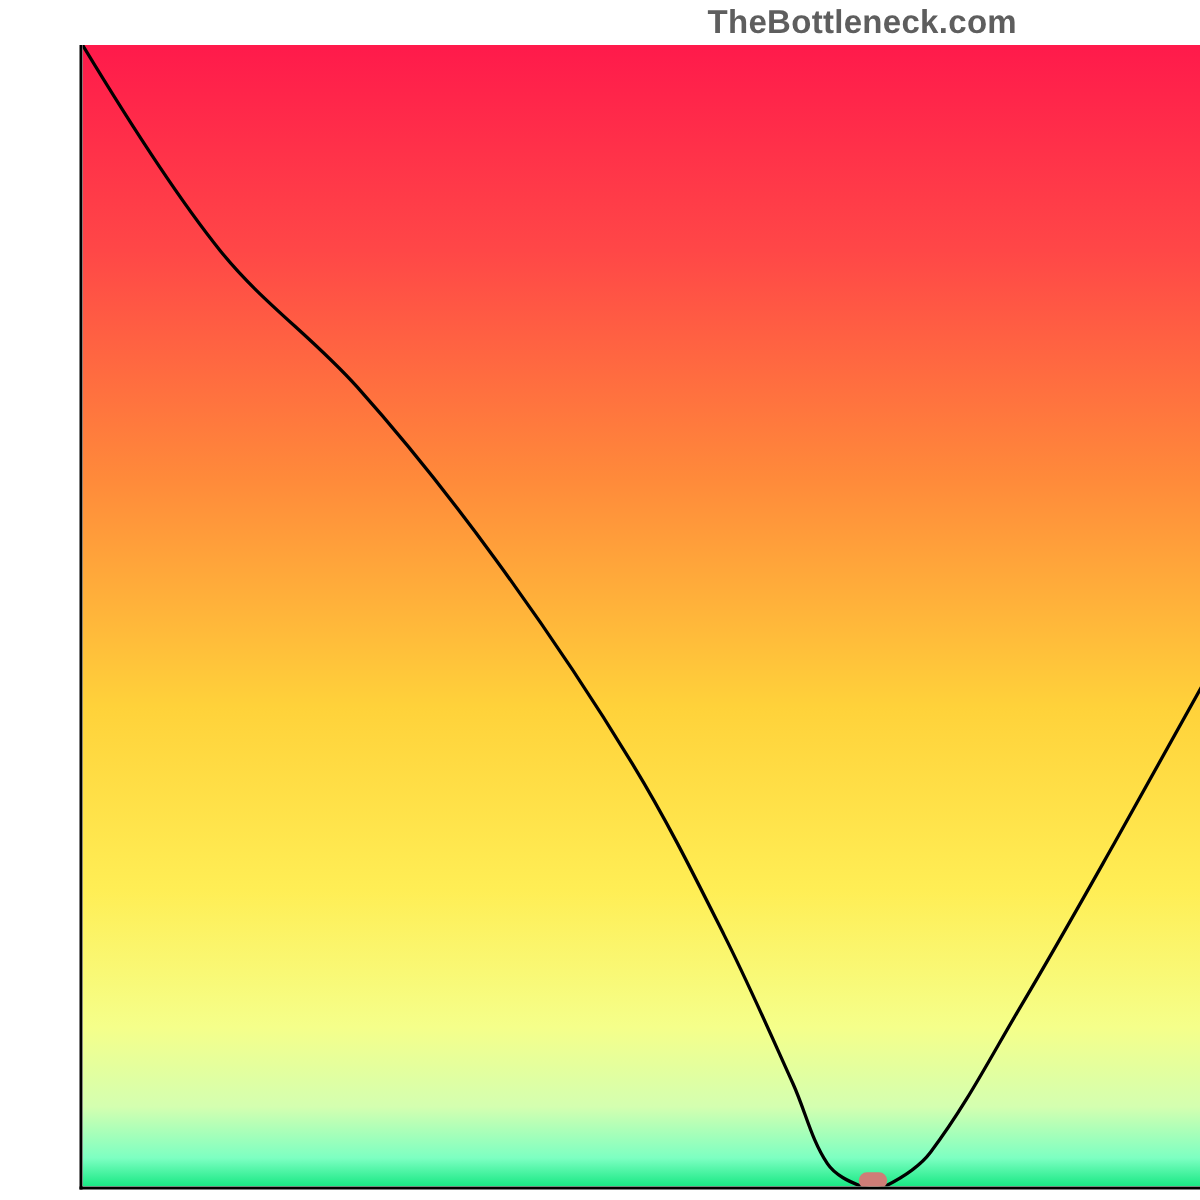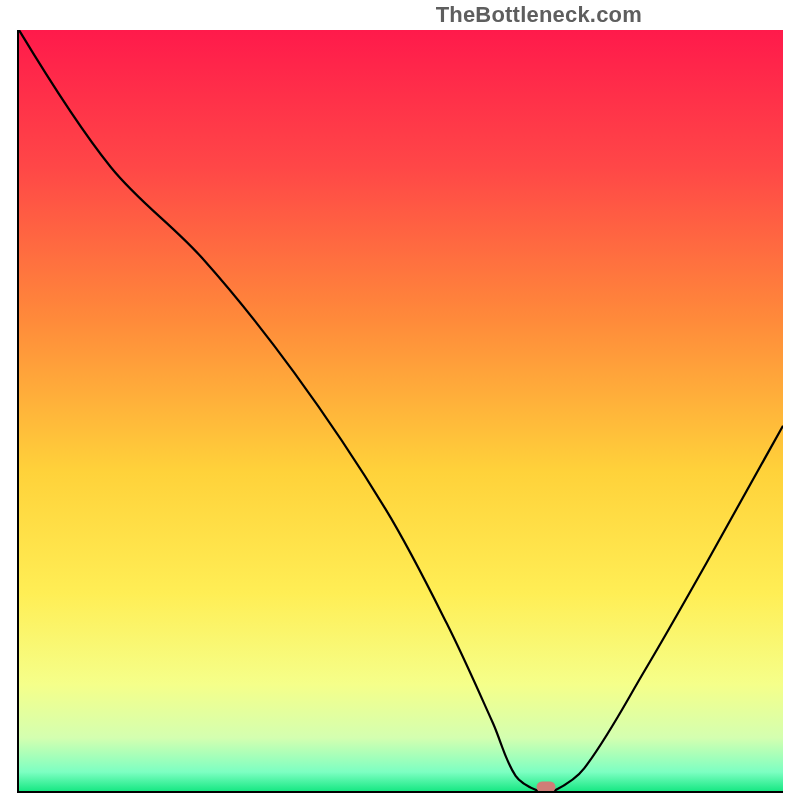--- a/index.html
+++ b/index.html
@@ -8,20 +8,21 @@
     width: 800px;
     height: 800px;
     overflow: hidden;
     background: #ffffff;
     font-family: Arial, Helvetica, sans-serif;
   }
   .chart-wrap {
     position: relative;
     width: 648px;
     height: 800px;
+    margin-left: 36px;
   }
   .watermark {
     position: absolute;
     top: 2px;
     right: 6px;
     font-size: 22px;
     font-weight: 600;
     color: #5e5e5e;
     letter-spacing: 0.2px;
     z-index: 10;

